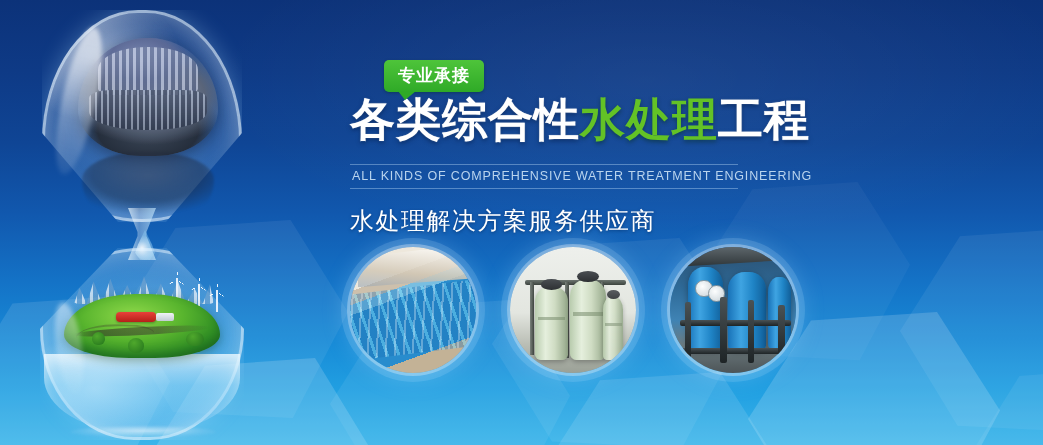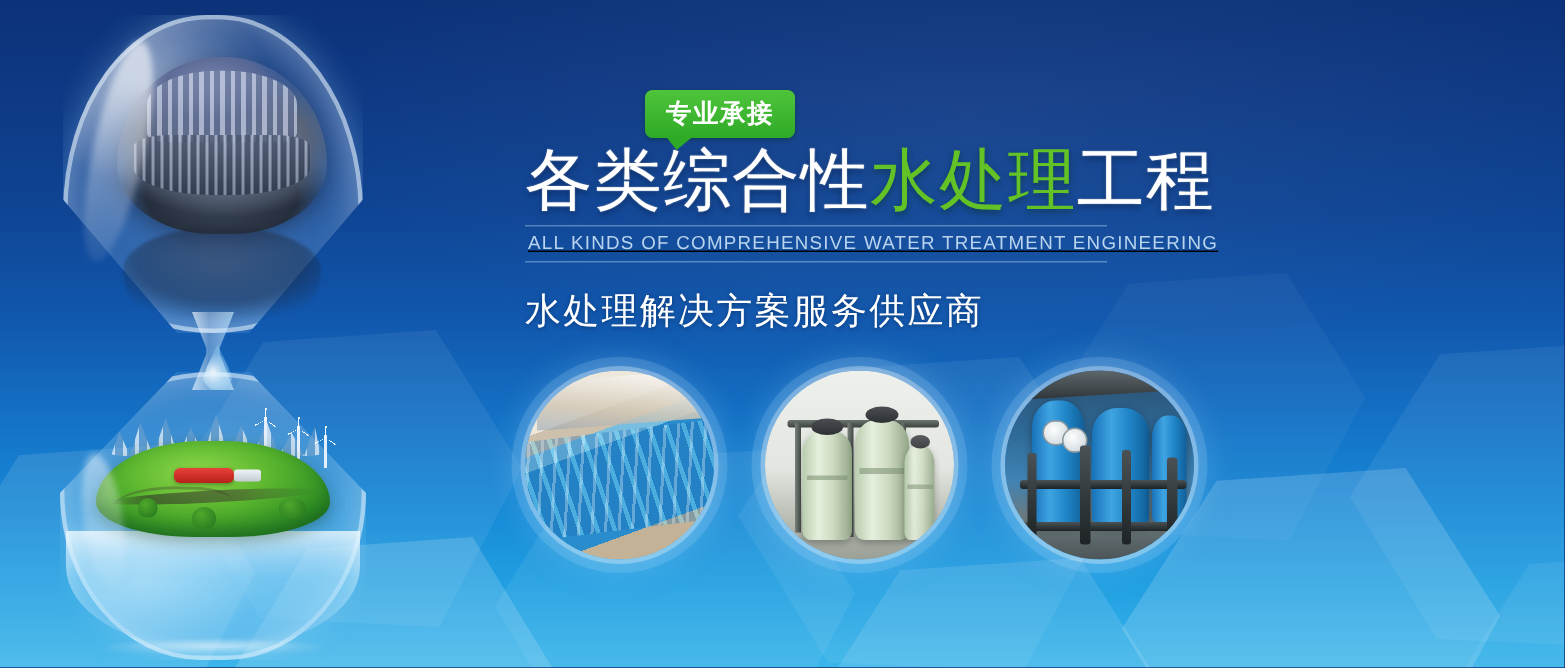--- a/index.html
+++ b/index.html
@@ -170,41 +170,39 @@
   
   #copy{position:absolute;left:350px;top:60px;width:420px;}
   .badge-wrap{position:relative;height:34px;margin-left:34px;}
   .badge{
     position:relative;display:inline-block;
     padding:4px 14px 5px 14px;
     background:linear-gradient(180deg,#4ec43a,#2faa27);
     border-radius:5px;
     font-size:17px;font-weight:bold;color:#ffffff;letter-spacing:1px;
     box-shadow:0 1px 3px rgba(5,40,15,.35);
-    margin-left:46px;
   }
   .badge::after{
     content:"";position:absolute;left:14px;bottom:-8px;width:0;height:0;
     border-left:7px solid transparent;border-right:11px solid transparent;
     border-top:9px solid #2faa27;
   }
   h1.headline{
     margin:2px 0 0 0;
-    font-size:45px;line-height:1.06;font-weight:normal;letter-spacing:1px;
+    font-size:45px;line-height:1.06;font-weight:bold;letter-spacing:1px;
     color:#ffffff;
     text-shadow:0 2px 4px rgba(4,28,70,.55), 0 0 1px rgba(255,255,255,.8);
     white-space:nowrap;
   }
   h1.headline .grn{color:#63c226;text-shadow:0 2px 4px rgba(4,40,12,.45);}
   .en-row{
-    margin-top:6px;padding:4px 0 5px 2px;
+    margin-top:20px;padding:4px 0 5px 2px;
     border-top:1px solid rgba(180,215,245,.42);
     border-bottom:1px solid rgba(180,215,245,.42);
     width:388px;
-    text-decoration:underline;
   }
   .en-text{
     font-size:12.5px;letter-spacing:.85px;color:#b9d4ee;white-space:nowrap;
   }
   .cn-sub{
     margin-top:16px;font-size:24px;letter-spacing:1.5px;color:#ffffff;
     text-shadow:0 1px 3px rgba(4,28,70,.5);white-space:nowrap;
   }
 
   

